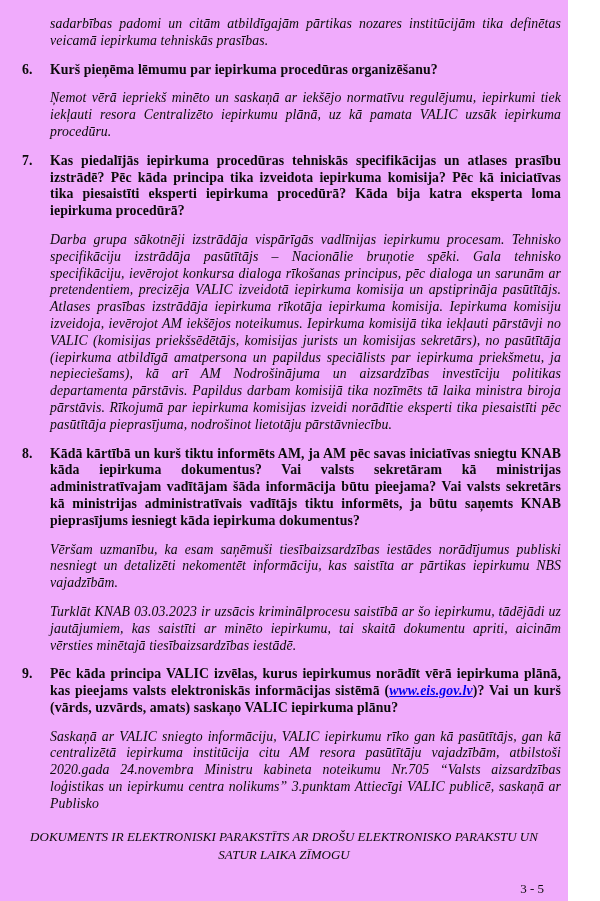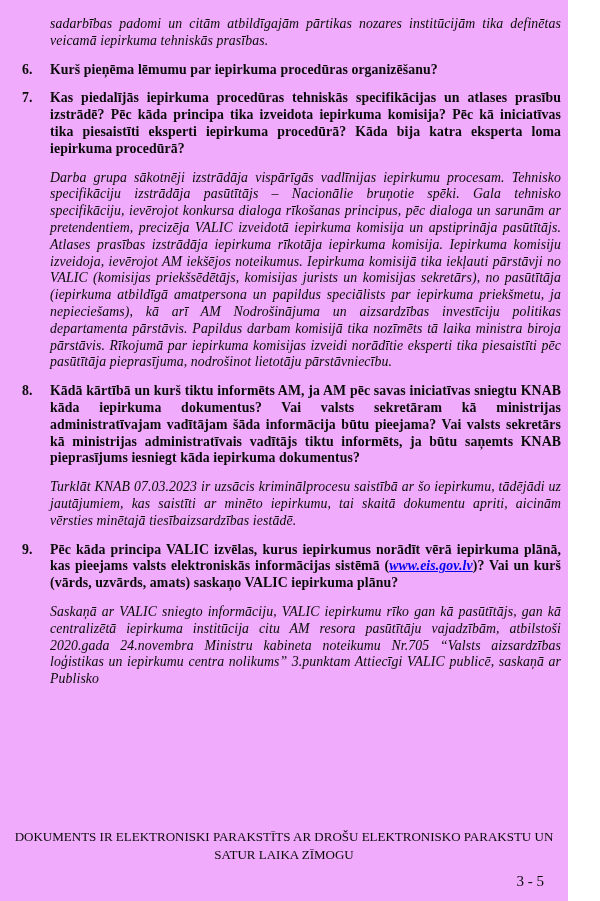--- a/index.html
+++ b/index.html
@@ -52,59 +52,62 @@
     text-decoration: underline;
     font-weight: bold;
     font-style: italic;
   }
   .footer-sign {
     position: absolute;
     left: 0;
     right: 0;
     bottom: 38px;
     text-align: center;
+    font-style: italic;
   }
   .footer-sign div {
     margin: 0 auto;
     max-width: 540px;
     font-size: 13px;
     line-height: 17.5px;
     text-transform: uppercase;
   }
   .page-number {
     position: absolute;
     right: 24px;
-    bottom: 11px;
-    font-size: 15px;
+    bottom: 4px;
+    font-size: 13px;
   }
 </style>
 </head>
 <body>
 
 <div class="page">
   <div class="content">
 
     <p class="answer">sadarbības padomi un citām atbildīgajām pārtikas nozares institūcijām tika definētas veicamā iepirkuma tehniskās prasības.</p>
 
     <div class="q-block">
       <span class="q-num">6.</span>
       <p class="q-text">Kurš pieņēma lēmumu par iepirkuma procedūras organizēšanu?</p>
     </div>
+    <p class="answer">Ņemot vērā iepriekš minēto un saskaņā ar iekšējo normatīvu regulējumu, iepirkumi tiek iekļauti resora Centralizēto iepirkumu plānā, uz kā pamata VALIC uzsāk iepirkuma procedūru.</p>
 
     <div class="q-block">
       <span class="q-num">7.</span>
       <p class="q-text">Kas piedalījās iepirkuma procedūras tehniskās specifikācijas un atlases prasību izstrādē? Pēc kāda principa tika izveidota iepirkuma komisija? Pēc kā iniciatīvas tika piesaistīti eksperti iepirkuma procedūrā? Kāda bija katra eksperta loma iepirkuma procedūrā?</p>
     </div>
     <p class="answer">Darba grupa sākotnēji izstrādāja vispārīgās vadlīnijas iepirkumu procesam. Tehnisko specifikāciju izstrādāja pasūtītājs – Nacionālie bruņotie spēki. Gala tehnisko specifikāciju, ievērojot konkursa dialoga rīkošanas principus, pēc dialoga un sarunām ar pretendentiem, precizēja VALIC izveidotā iepirkuma komisija un apstiprināja pasūtītājs. Atlases prasības izstrādāja iepirkuma rīkotāja iepirkuma komisija. Iepirkuma komisiju izveidoja, ievērojot AM iekšējos noteikumus. Iepirkuma komisijā tika iekļauti pārstāvji no VALIC (komisijas priekšsēdētājs, komisijas jurists un komisijas sekretārs), no pasūtītāja (iepirkuma atbildīgā amatpersona un papildus speciālists par iepirkuma priekšmetu, ja nepieciešams), kā arī AM Nodrošinājuma un aizsardzības investīciju politikas departamenta pārstāvis. Papildus darbam komisijā tika nozīmēts tā laika ministra biroja pārstāvis. Rīkojumā par iepirkuma komisijas izveidi norādītie eksperti tika piesaistīti pēc pasūtītāja pieprasījuma, nodrošinot lietotāju pārstāvniecību.</p>
 
     <div class="q-block">
       <span class="q-num">8.</span>
       <p class="q-text">Kādā kārtībā un kurš tiktu informēts AM, ja AM pēc savas iniciatīvas sniegtu KNAB kāda iepirkuma dokumentus? Vai valsts sekretāram kā ministrijas administratīvajam vadītājam šāda informācija būtu pieejama? Vai valsts sekretārs kā ministrijas administratīvais vadītājs tiktu informēts, ja būtu saņemts KNAB pieprasījums iesniegt kāda iepirkuma dokumentus?</p>
     </div>
-    <p class="answer">Turklāt KNAB 07.03.2023 ir uzsācis kriminālprocesu saistībā ar šo iepirkumu, tādējādi uz jautājumiem, kas saistīti ar minēto iepirkumu, tai skaitā dokumentu apriti, aicinām vērsties minētajā tiesībaizsardzības iestādē.</p>
+    <p class="answer">Vēršam uzmanību, ka esam saņēmuši tiesībaizsardzības iestādes norādījumus publiski nesniegt un detalizēti nekomentēt informāciju, kas saistīta ar pārtikas iepirkumu NBS vajadzībām.</p>
+    <p class="answer">Turklāt KNAB 03.03.2023 ir uzsācis kriminālprocesu saistībā ar šo iepirkumu, tādējādi uz jautājumiem, kas saistīti ar minēto iepirkumu, tai skaitā dokumentu apriti, aicinām vērsties minētajā tiesībaizsardzības iestādē.</p>
 
     <div class="q-block">
       <span class="q-num">9.</span>
       <p class="q-text"><span>Pēc kāda principa VALIC izvēlas, kurus iepirkumus norādīt vērā iepirkuma plānā, kas pieejams valsts elektroniskās informācijas sistēmā (</span><a href="#" class="doc-link">www.eis.gov.lv</a><span>)? Vai un kurš (vārds, uzvārds, amats) saskaņo VALIC iepirkuma plānu?</span></p>
     </div>
     <p class="answer">Saskaņā ar VALIC sniegto informāciju, VALIC iepirkumu rīko gan kā pasūtītājs, gan kā centralizētā iepirkuma institūcija citu AM resora pasūtītāju vajadzībām, atbilstoši 2020.gada 24.novembra Ministru kabineta noteikumu Nr.705 “Valsts aizsardzības loģistikas un iepirkumu centra nolikums” 3.punktam Attiecīgi VALIC publicē, saskaņā ar Publisko</p>
 
   </div>
 
   <div class="footer-sign">

